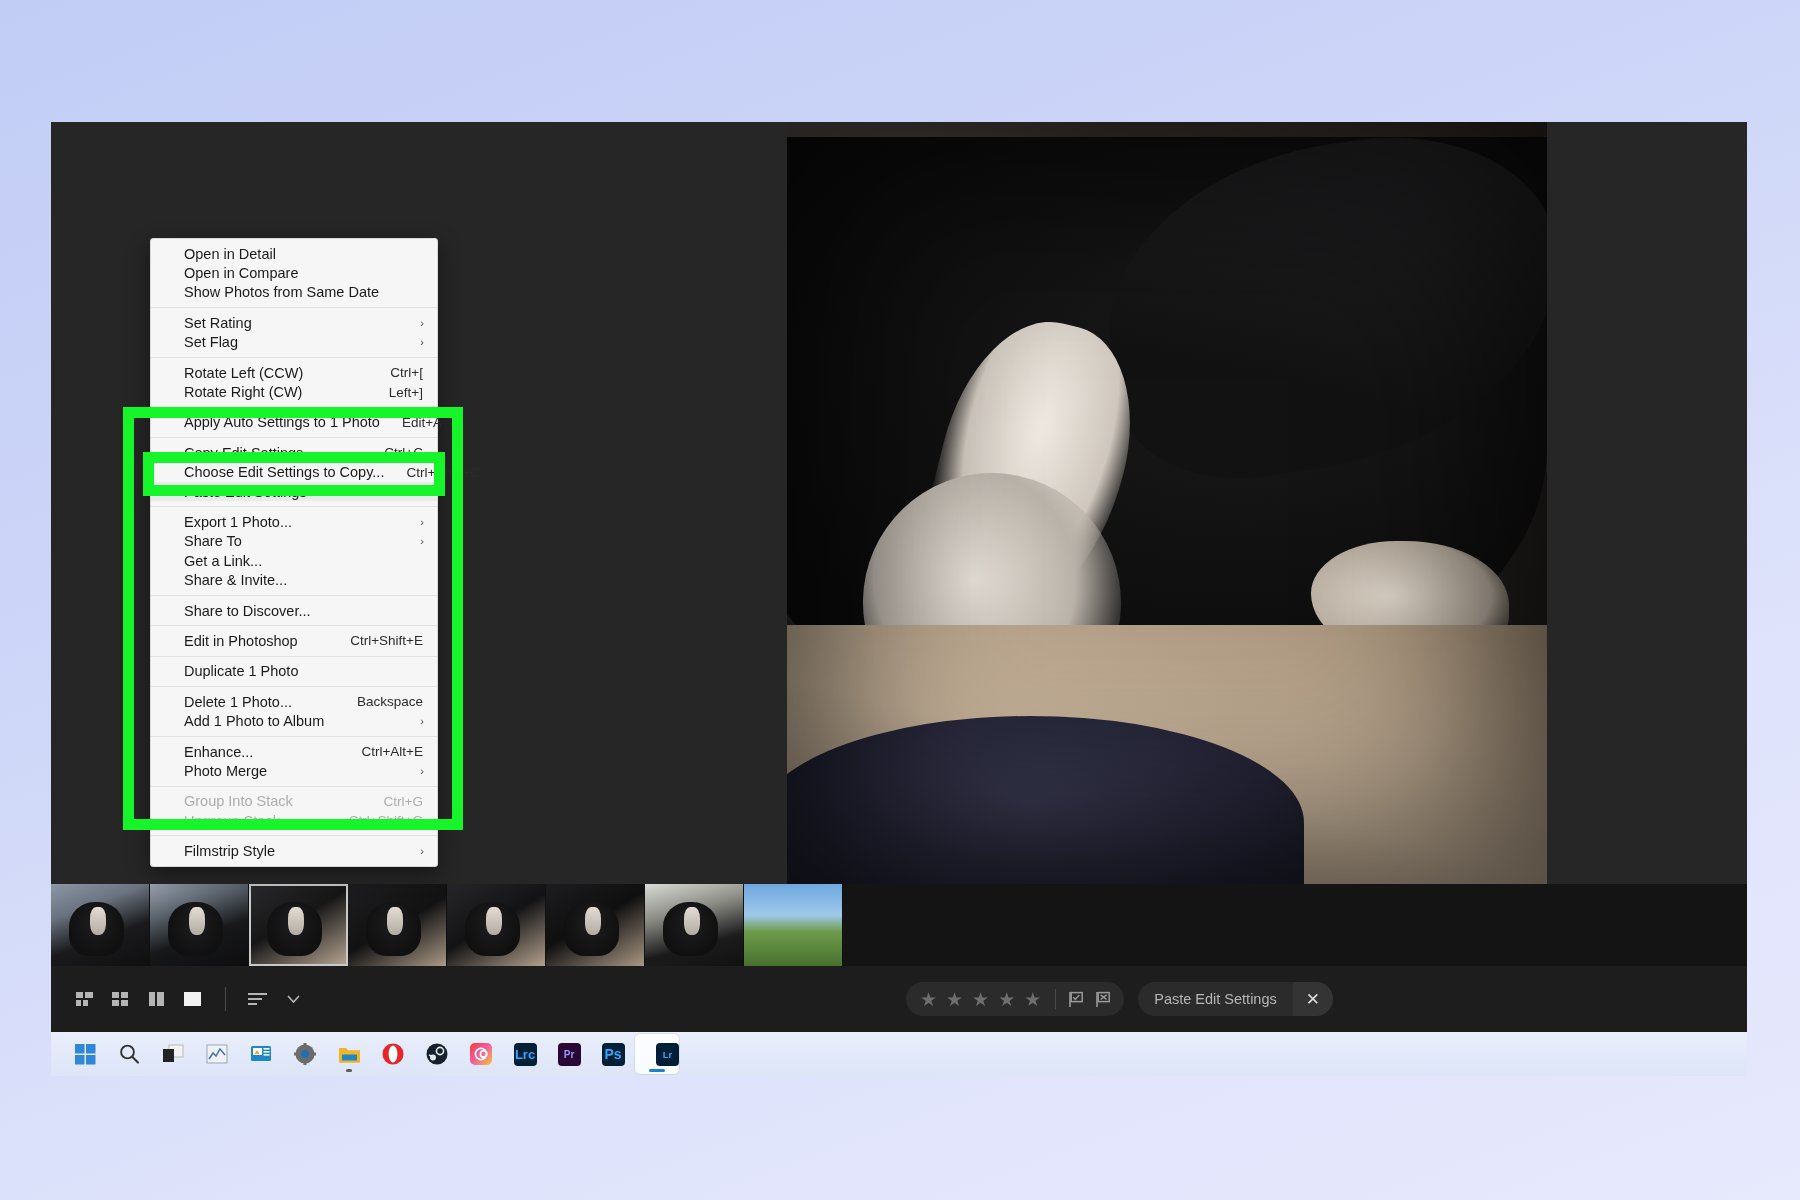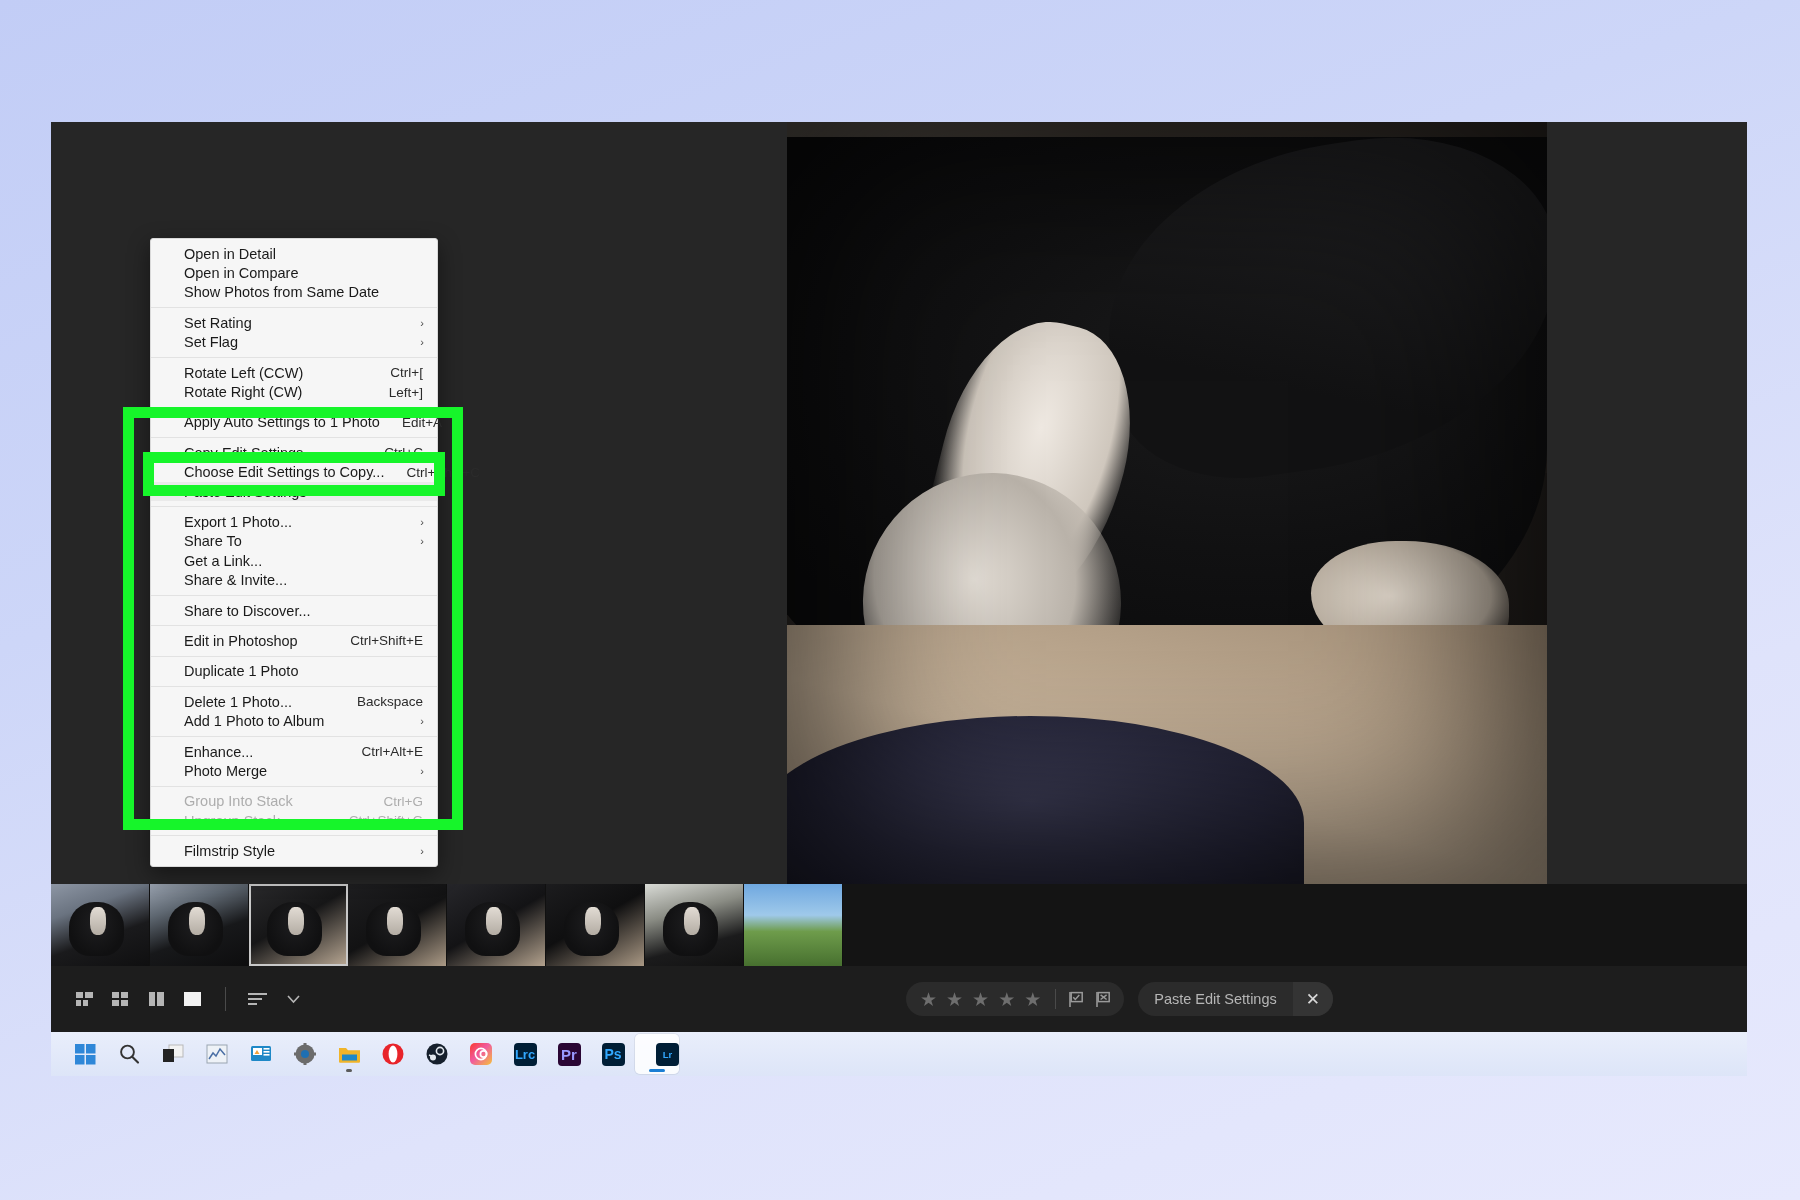--- a/index.html
+++ b/index.html
@@ -450,21 +450,21 @@
         </defs>
         <rect x="0" y="0" width="22" height="22" rx="5" fill="url(#ccg)"></rect>
         <circle cx="11" cy="11" r="5.6" fill="none" stroke="#fff" stroke-width="1.7"></circle>
         <circle cx="13.5" cy="11" r="3.1" fill="none" stroke="#fff" stroke-width="1.7"></circle>
       </svg>
     </div>
     <div class="tbi">
       <span class="sq" style="width:23px;height:23px;background:#001e36;color:#31a8ff;font-size:13px;">Lrc</span>
     </div>
     <div class="tbi">
-      <span class="sq" style="width:23px;height:23px;background:#2a0634;color:#9999ff;font-size:15px;">Pr</span>
+      <span class="sq" style="width:23px;height:23px;background:#2a0634;color:#9999ff;font-size:10px;">Pr</span>
     </div>
     <div class="tbi">
       <span class="sq" style="width:23px;height:23px;background:#001e36;color:#31a8ff;font-size:14px;">Ps</span>
     </div>
     <div class="tbi active">
       <span class="sq" style="width:23px;height:23px;background:#001e36;color:#31a8ff;font-size:9.5px;">Lr</span>
       <div class="dot"></div>
     </div>
   </div>
 

